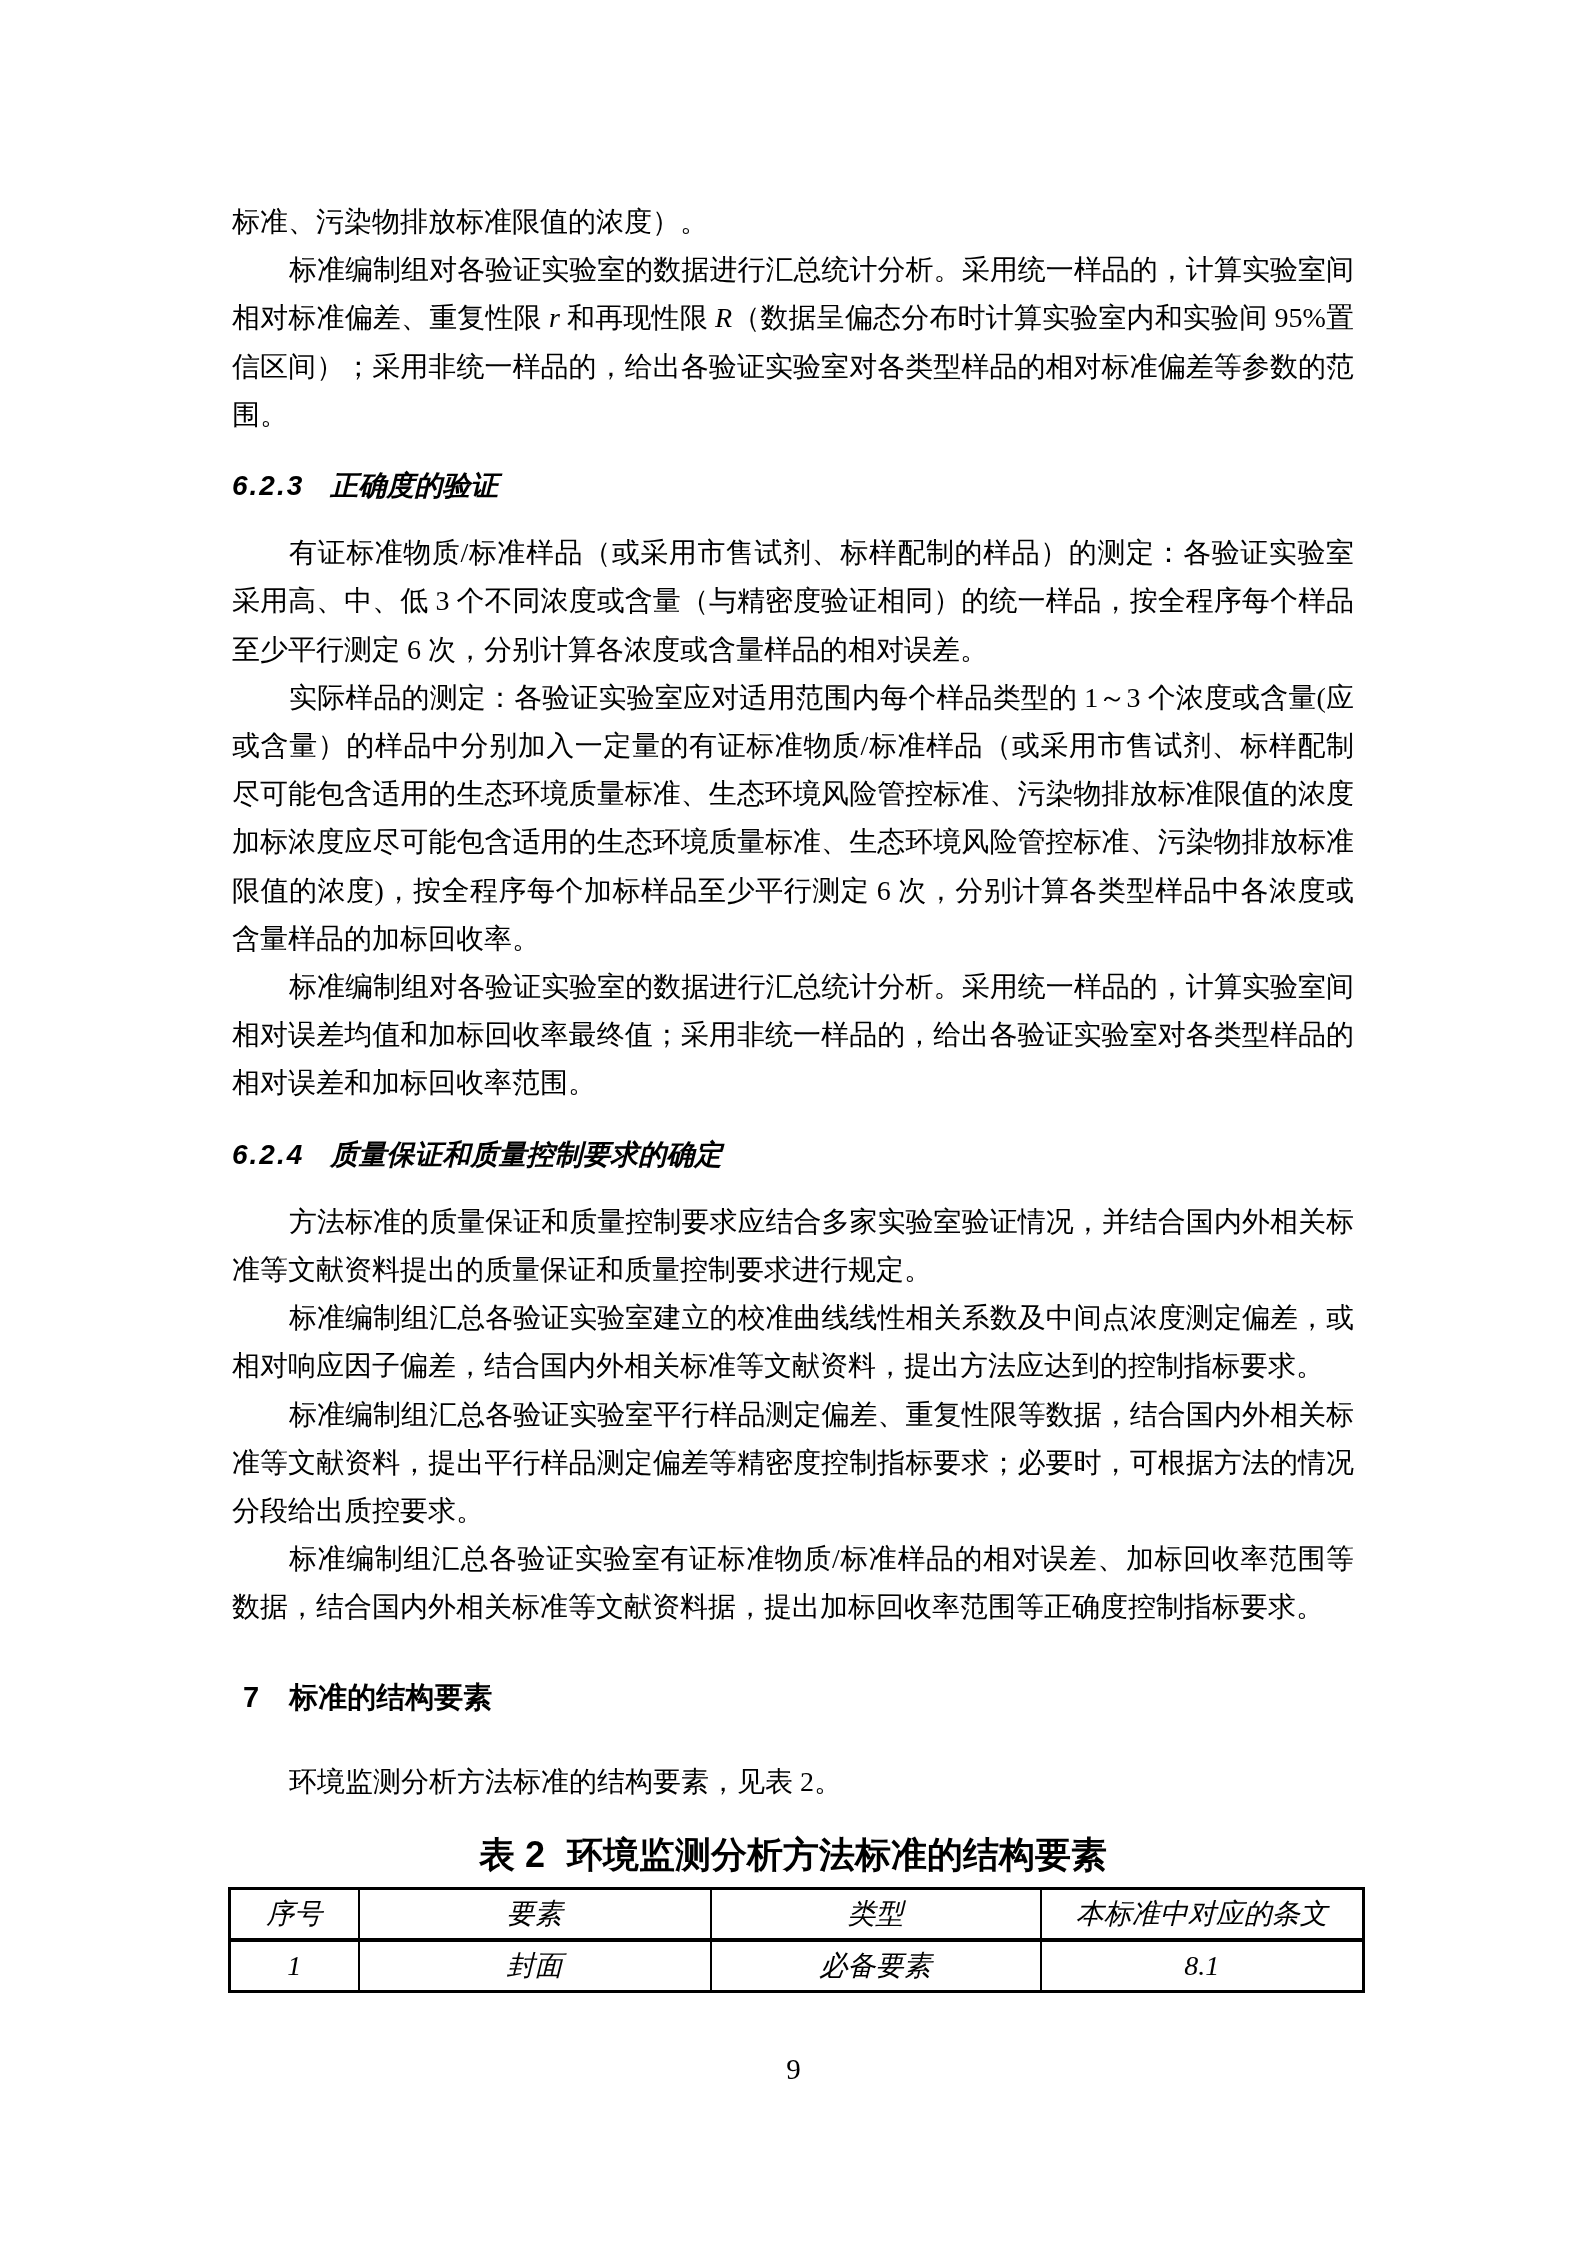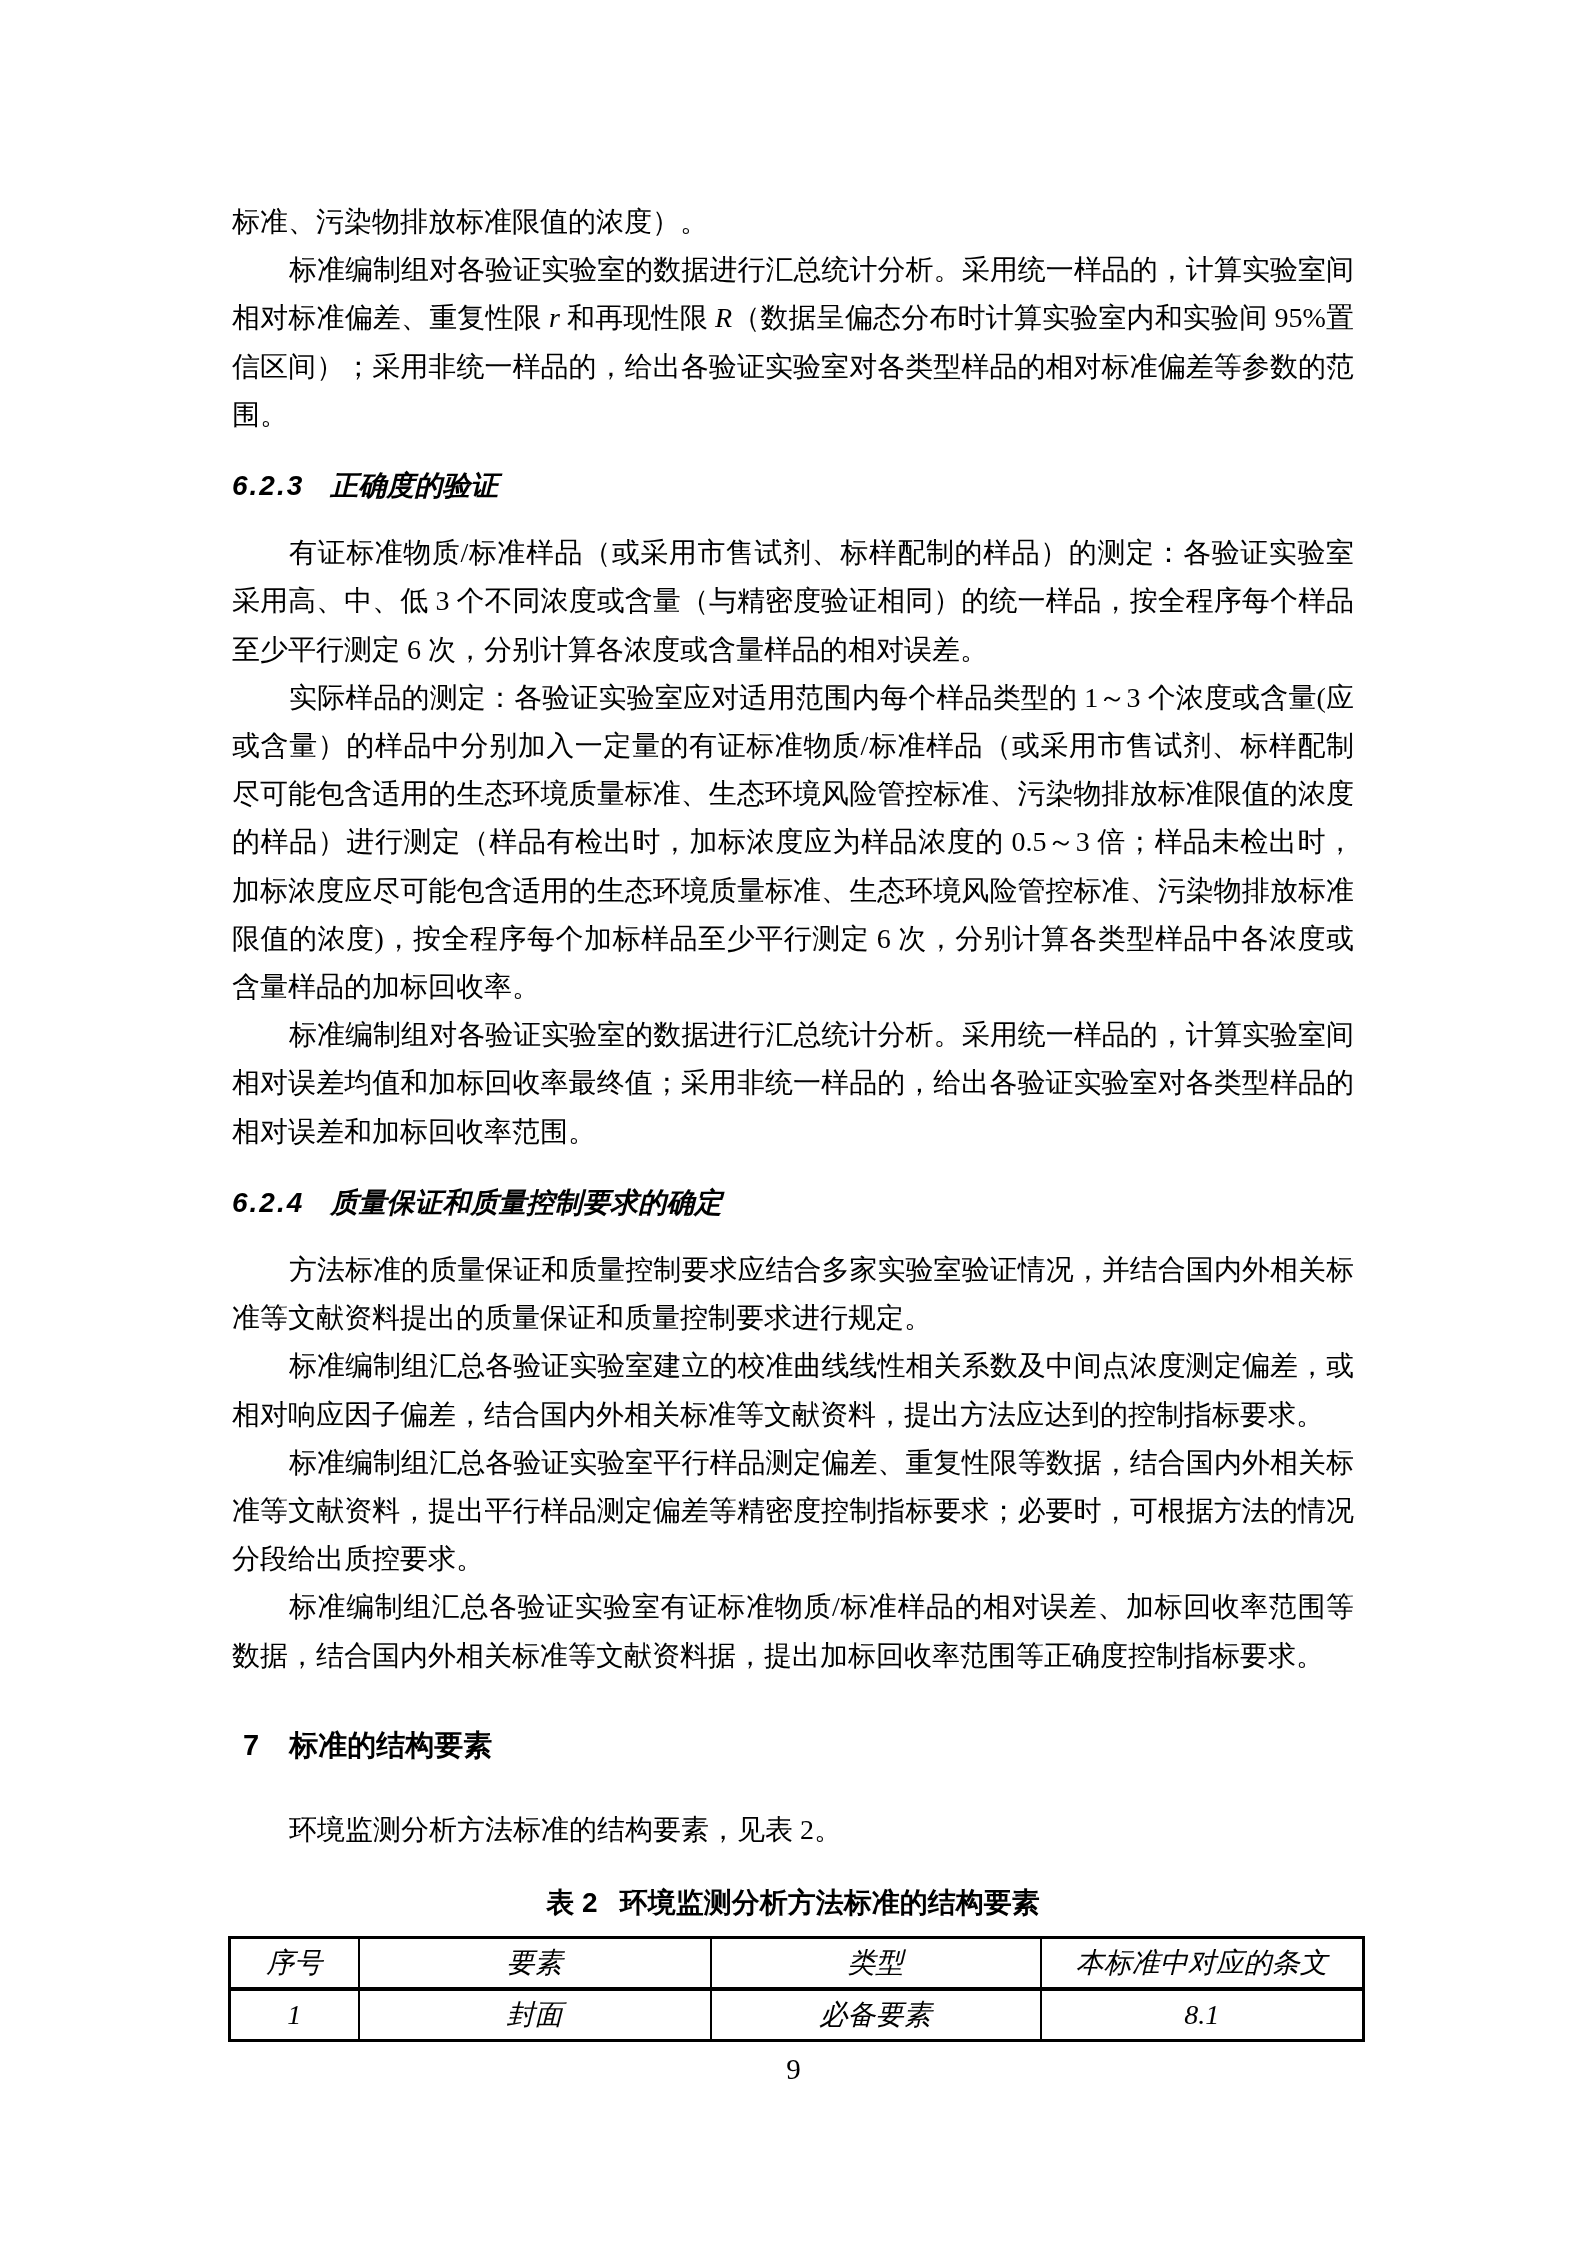--- a/index.html
+++ b/index.html
@@ -41,21 +41,21 @@
     font-weight:bold;
     font-size:29px;
     line-height:48.2px;
     margin:41px 0 37px 11px;
     text-align:left;
   }
   .h1row .num { margin-right:30px; }
   .tcaption {
     font-family:"Liberation Sans","DejaVu Sans",sans-serif;
     font-weight:bold;
-    font-size:28px;
+    font-size:36px;
     line-height:48.2px;
     text-align:center;
     margin:25px 0 8px 0;
   }
   .tcaption .lab { margin-right:22px; }
   table.t2 {
     border-collapse:collapse;
     table-layout:fixed;
     width:1134px;
     margin-left:-4px;
@@ -95,21 +95,20 @@
 
     <div class="h2row"><span class="num">6.2.3</span><span>正确度的验证</span></div>
 
     <div class="line first">有证标准物质/标准样品（或采用市售试剂、标样配制的样品）的测定：各验证实验室</div>
     <div class="line">采用高、中、低 3 个不同浓度或含量（与精密度验证相同）的统一样品，按全程序每个样品</div>
     <div class="line last">至少平行测定 6 次，分别计算各浓度或含量样品的相对误差。</div>
 
     <div class="line first">实际样品的测定：各验证实验室应对适用范围内每个样品类型的 1～3 个浓度或含量(应</div>
     <div class="line">或含量）的样品中分别加入一定量的有证标准物质/标准样品（或采用市售试剂、标样配制</div>
     <div class="line">尽可能包含适用的生态环境质量标准、生态环境风险管控标准、污染物排放标准限值的浓度</div>
-    <div class="line">的样品）进行测定（样品有检出时，加标浓度应为样品浓度的 0.5～3 倍；样品未检出时，</div>
     <div class="line">加标浓度应尽可能包含适用的生态环境质量标准、生态环境风险管控标准、污染物排放标准</div>
     <div class="line">限值的浓度)，按全程序每个加标样品至少平行测定 6 次，分别计算各类型样品中各浓度或</div>
     <div class="line last">含量样品的加标回收率。</div>
 
     <div class="line first">标准编制组对各验证实验室的数据进行汇总统计分析。采用统一样品的，计算实验室间</div>
     <div class="line">相对误差均值和加标回收率最终值；采用非统一样品的，给出各验证实验室对各类型样品的</div>
     <div class="line last">相对误差和加标回收率范围。</div>
 
     <div class="h2row"><span class="num">6.2.4</span><span>质量保证和质量控制要求的确定</span></div>
 

